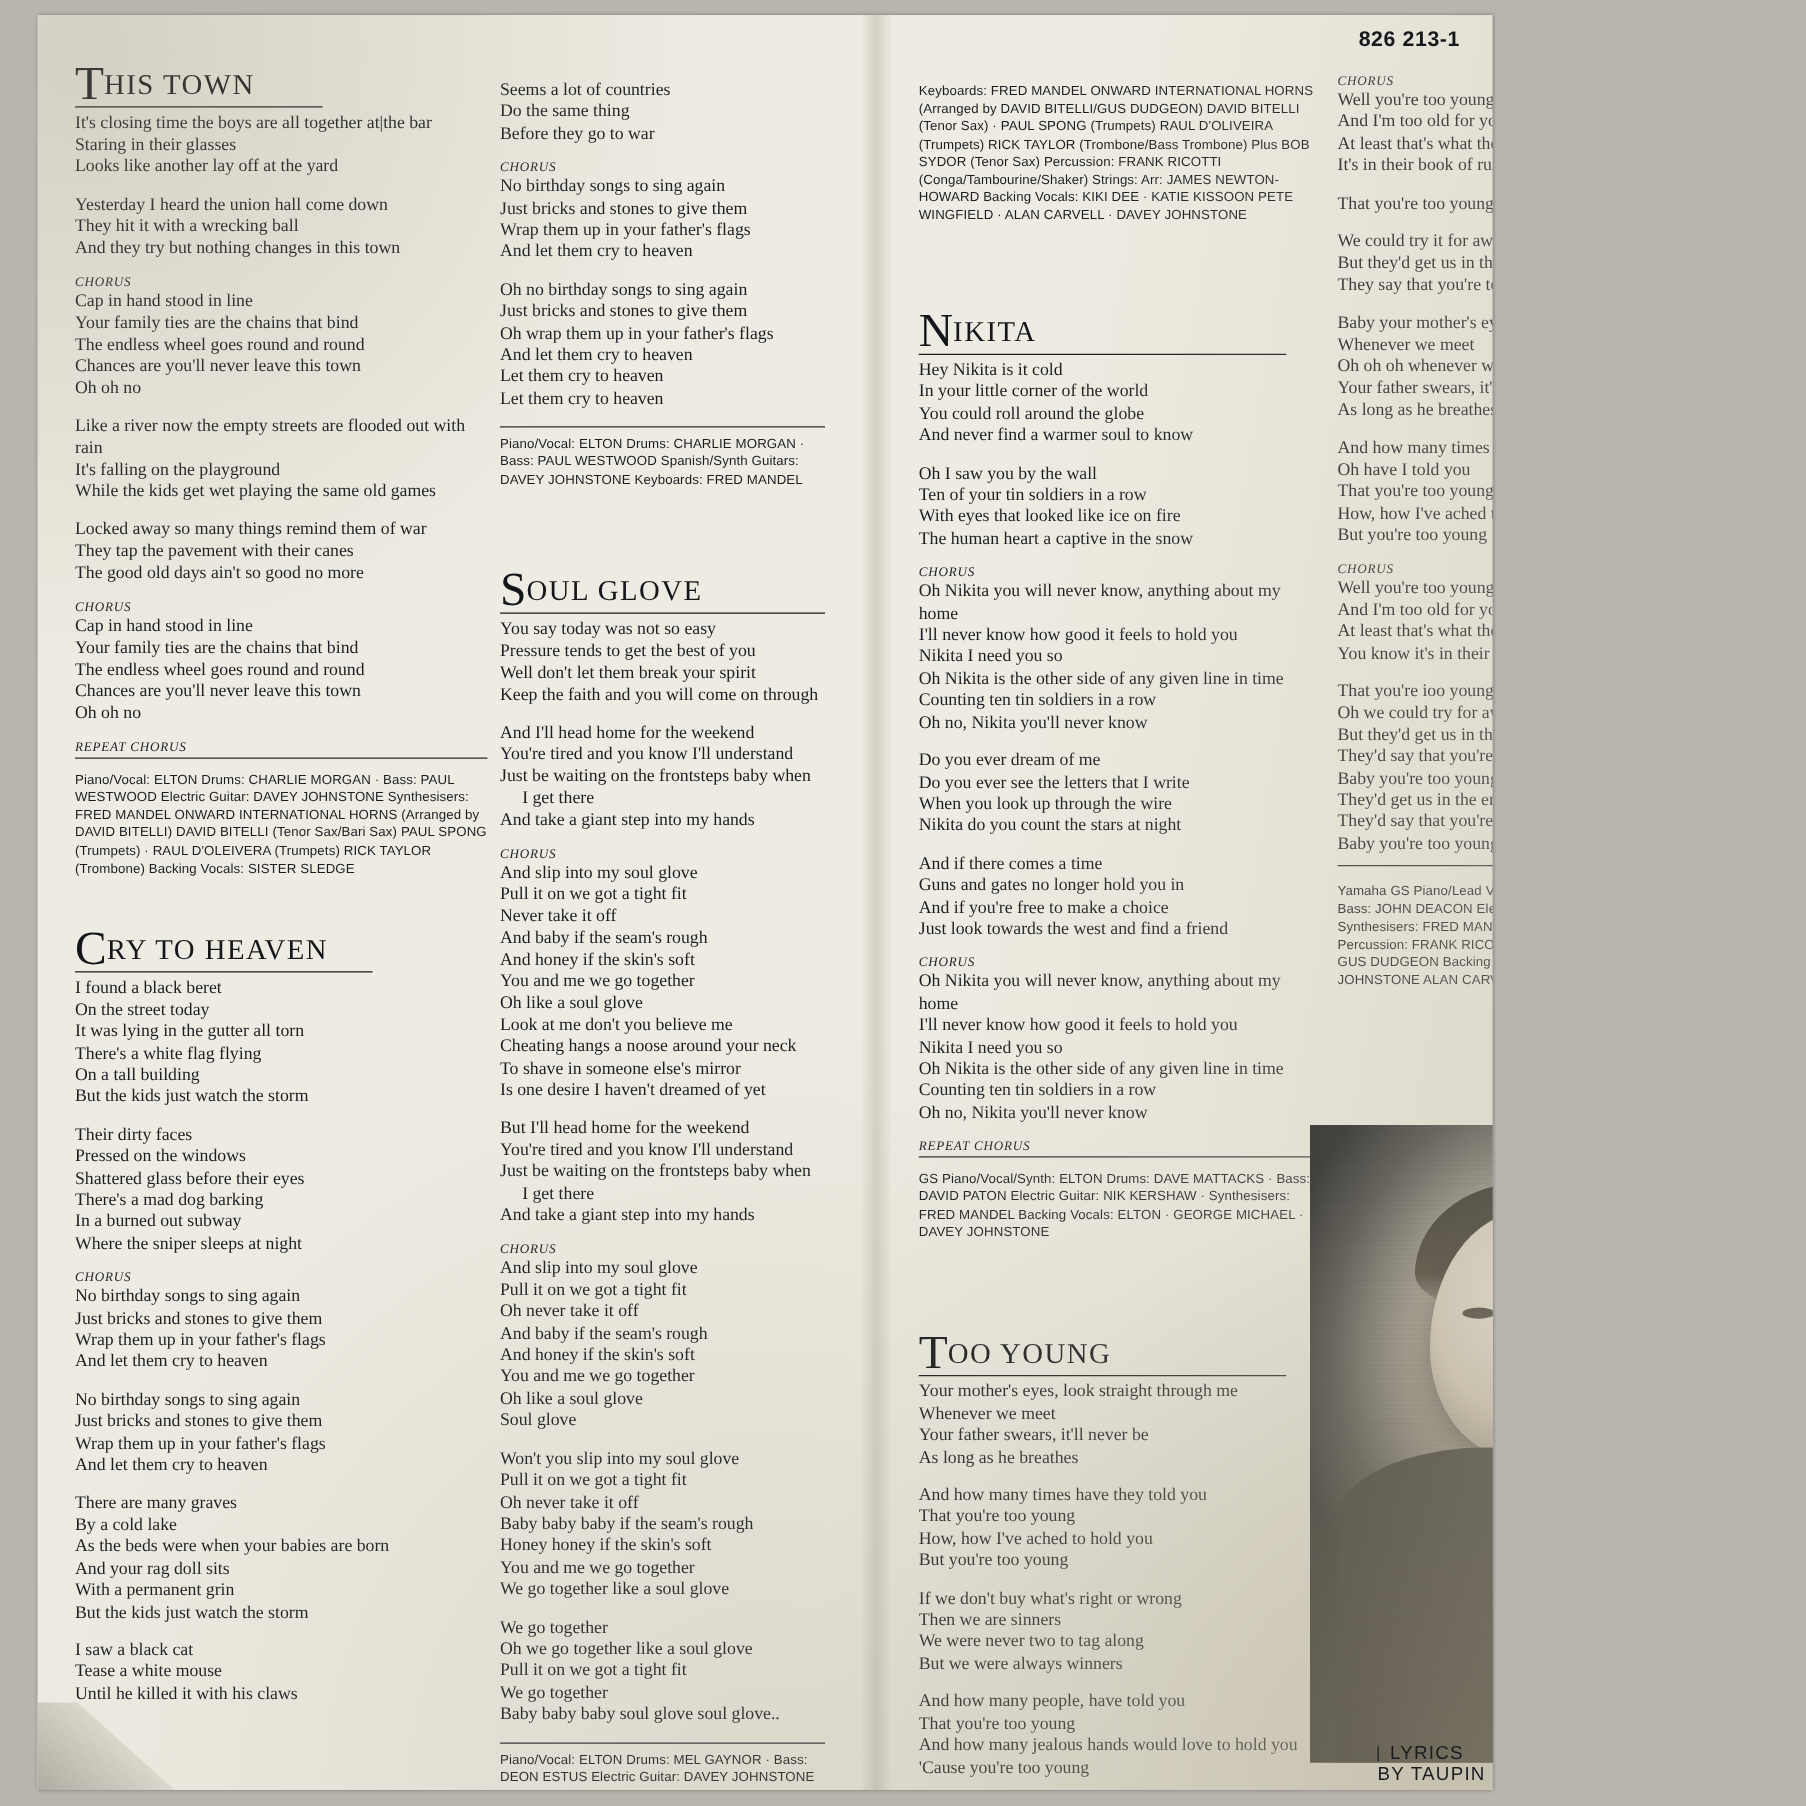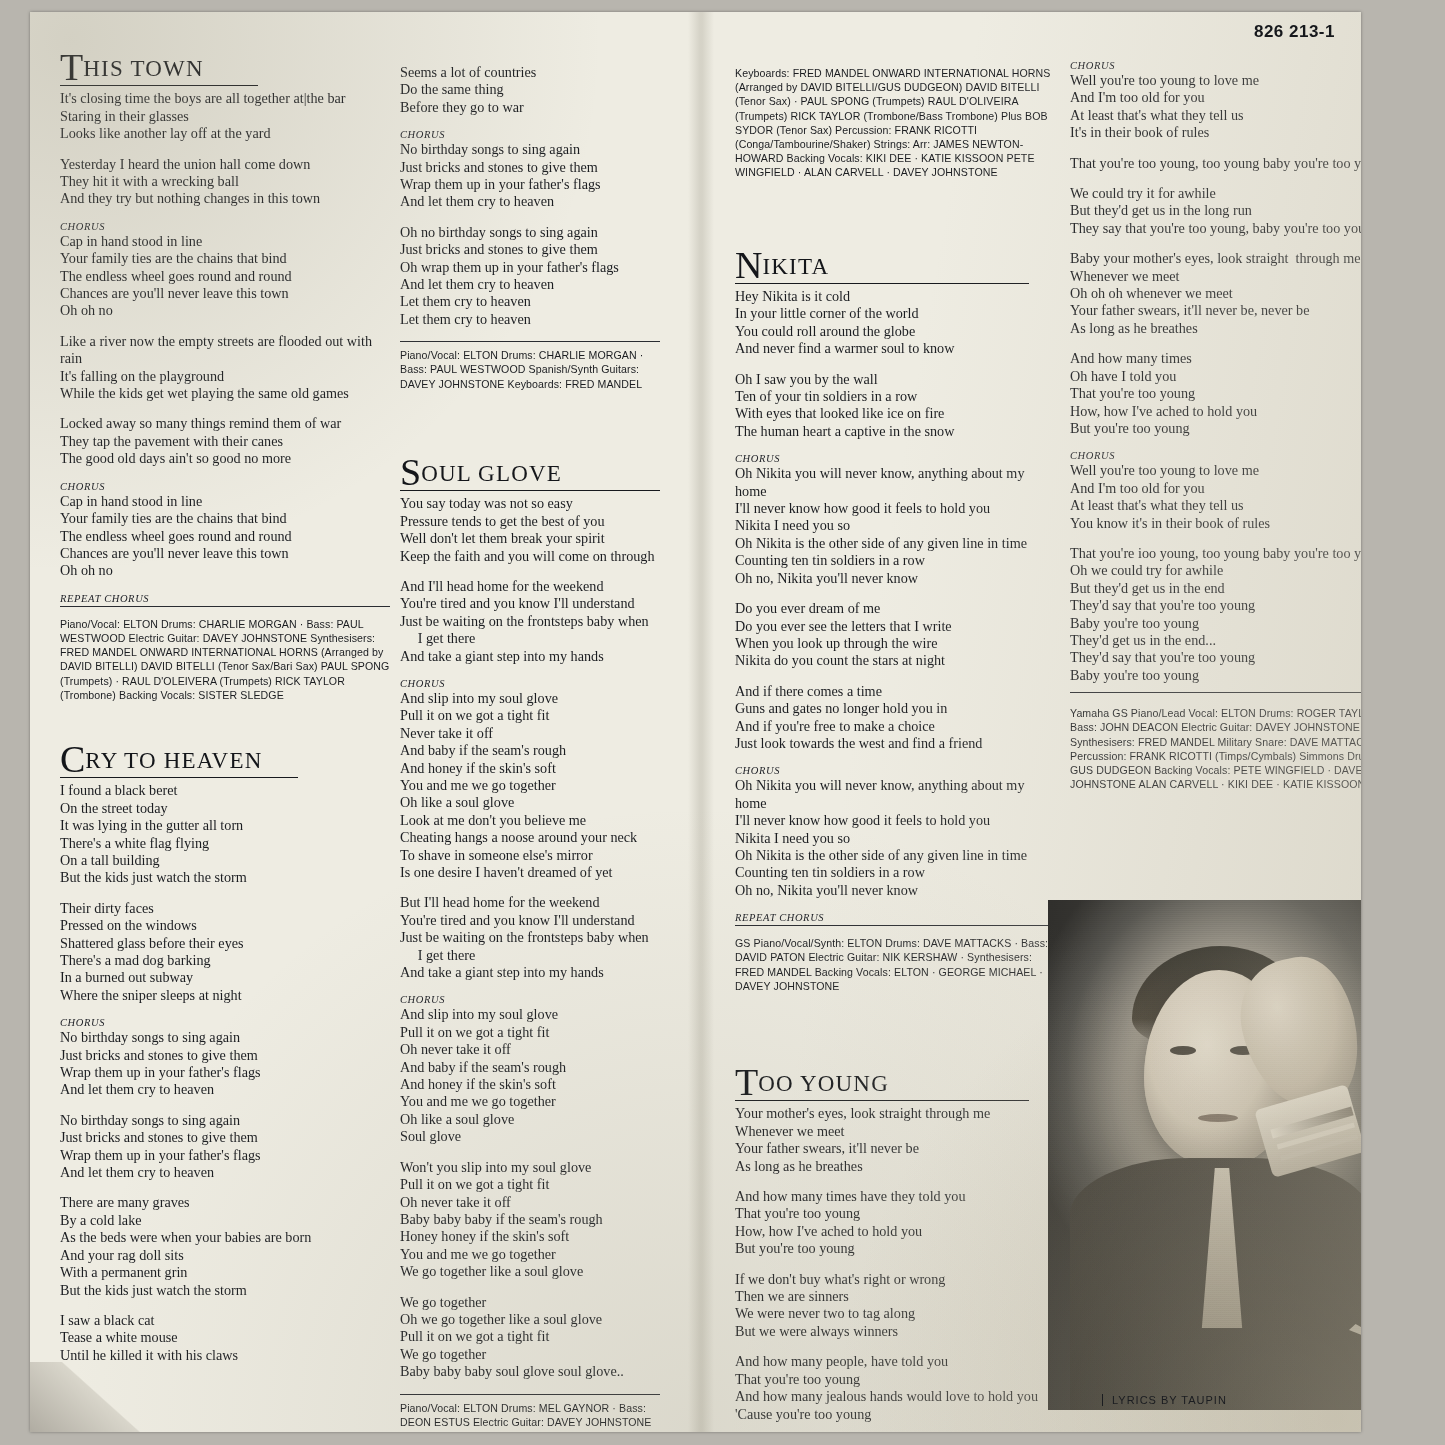--- a/index.html
+++ b/index.html
@@ -10,21 +10,21 @@
     width: 1445px;
     height: 1445px;
     background: #b8b5ae;
     font-family: "Liberation Serif", serif;
     overflow: hidden;
   }
   #sheet {
     position: absolute;
     left: 30px;
     top: 12px;
-    width: 1331px;
+    width: 1164px;
     height: 1420px;
     background: #eeece2;
     box-shadow: 0 0 3px rgba(0,0,0,0.35);
     overflow: hidden;
   }
   
   #sheet::before {
     content: "";
     position: absolute;
     inset: 0;
@@ -230,21 +230,21 @@
     background: #cfc9bd;
     clip-path: polygon(0% 50%, 22% 0%, 50% 40%, 78% 0%, 100% 50%, 50% 100%);
     opacity: 0.85;
   }
 
   .lyrics-by {
     position: absolute;
     left: 1072px;
     top: 1382px;
     font-family: "Liberation Sans", sans-serif;
-    font-size: 11px;
+    font-size: 15px;
     letter-spacing: 1px;
     color: #1a1c20;
     z-index: 7;
   }
   .lyrics-by .mark {
     display: inline-block;
     width: 6px;
     border-left: 1px solid #1a1c20;
     height: 12px;
     margin-right: 3px;

